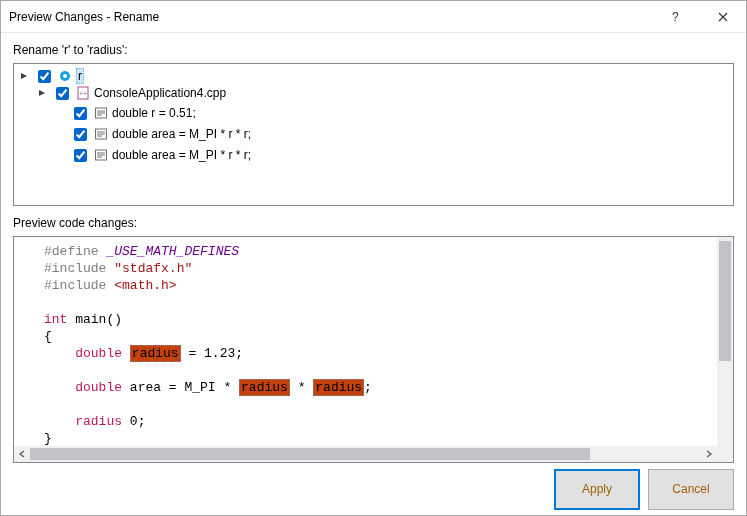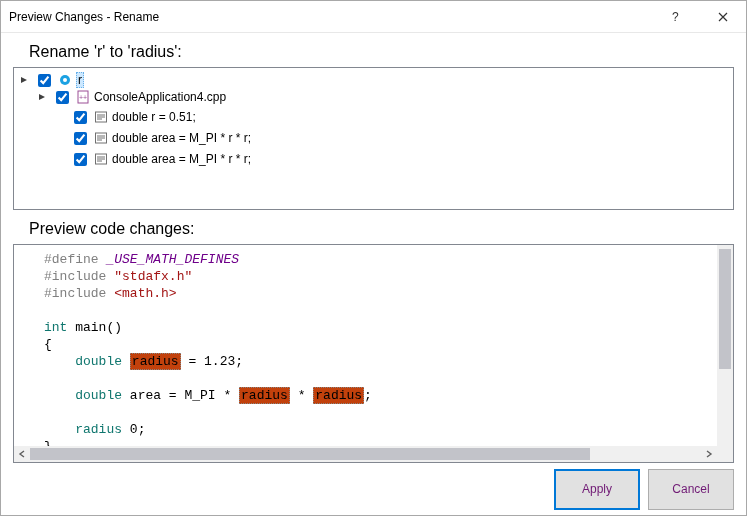--- a/index.html
+++ b/index.html
@@ -31,21 +31,21 @@
     color: #333;
   }
   .content {
     flex: 1;
     padding: 8px 12px 10px 12px;
     display: flex;
     flex-direction: column;
     gap: 4px;
     overflow: hidden;
   }
-  .section-label { font-size: 16px; margin: 2px 0 2px 16px; }
+  .section-label { font-size: 12px; margin: 2px 0 2px 0; }
   .treebox {
     border: 1px solid #828790;
     background: #fff;
     height: 143px;
     overflow: auto;
     padding: 3px 4px;
   }
   .tree ul { list-style: none; margin: 0; padding-left: 18px; }
   .tree > ul { padding-left: 0; }
   .tree li { padding: 1px 0; white-space: nowrap; }
@@ -87,34 +87,34 @@
   .vthumb { position:absolute; left:2px; right:2px; top:4px; height:120px; background:#c2c3c9; border-radius:0; }
   .hscroll {
     position: absolute; left:0; right:16px; bottom:0; height:16px;
     background: #f0f0f0;
     display:flex; align-items:center;
   }
   .harrow { width:16px; height:16px; display:flex; align-items:center; justify-content:center; color:#606060;}
   .htrack { flex:1; height:16px; position:relative; }
   .hthumb { position:absolute; left:0; top:2px; bottom:2px; width:560px; background:#c2c3c9; }
   .corner { position:absolute; right:0; bottom:0; width:16px; height:16px; background:#f0f0f0; }
-  .kw  { color:#0f766e; }
+  .kw  { color:#be185d; }
   .pre { color:#808080; }
   .mac { color:#6f008a;font-style:italic; }
   .str { color:#a31515; }
   .hl  { border:1px dotted #888; padding:0 1px; background:#c2410c; }
   .footer {
     height: 42px;
     display:flex; align-items:center; justify-content:flex-end;
     gap:8px; padding: 0 12px 10px 12px;
   }
   .btn {
     min-width: 86px; height: 41px;
     background:#e1e1e1; border:1px solid #adadad;
-    font-size:12px; color:#701a75;
+    font-size:12px; color:#a16207;
     display:inline-flex; align-items:center; justify-content:center;
   }
   .btn.primary { border:1px solid #0078d7; box-shadow: inset 0 0 0 1px #0078d7; }
 </style>
 </head>
 <body>
 
 <div class="titlebar">
   <span class="title">Preview Changes - Rename</span>
   <div class="winbtn">

